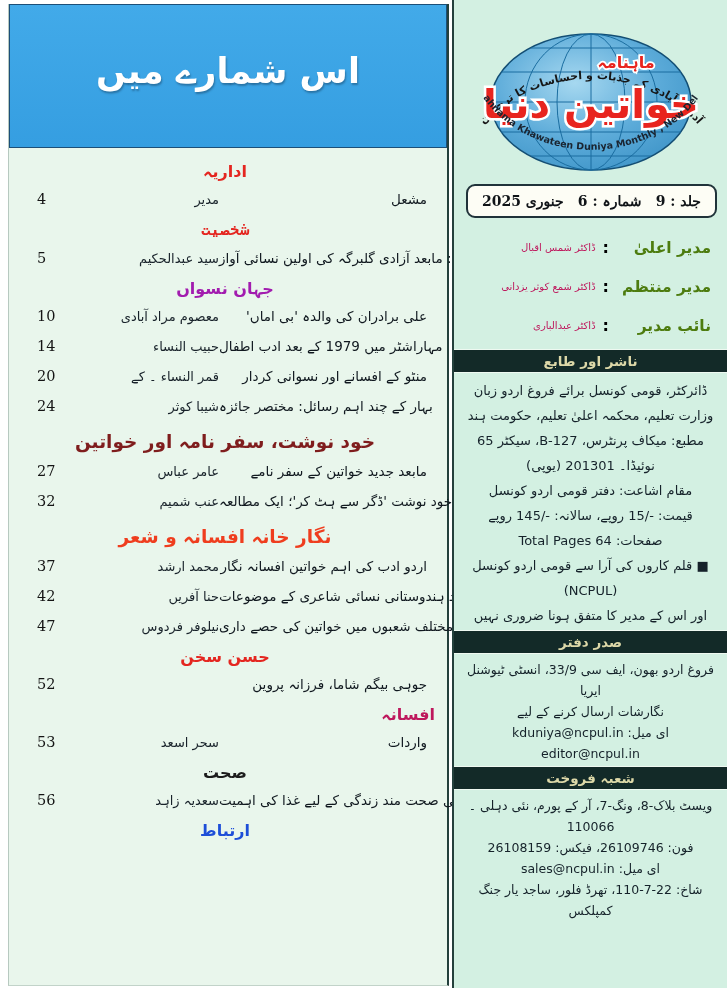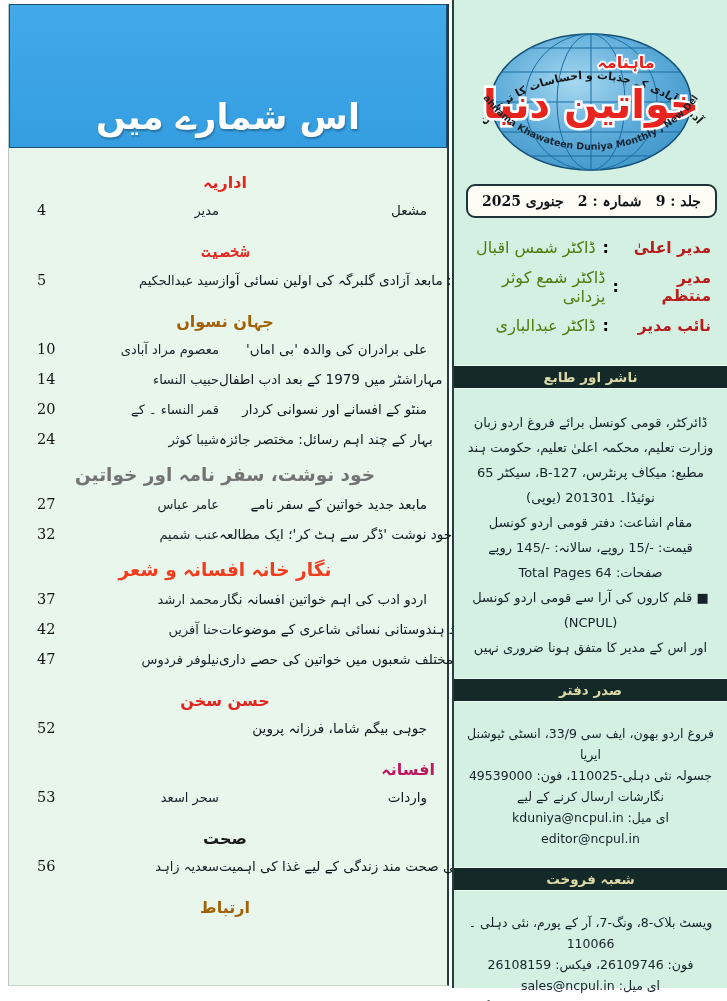--- a/index.html
+++ b/index.html
@@ -5,47 +5,47 @@
   html,body{margin:0;padding:0;}
   body{width:727px;height:1001px;background:#ffffff;font-family:"DejaVu Sans",sans-serif;}
   .page{position:relative;width:727px;height:1001px;overflow:hidden;background:#ffffff;}
 
   
   .left-col{position:absolute;left:8px;top:4px;width:441px;height:982px;
     background:#e9f6ec;border-right:2px solid #24403c;box-sizing:border-box;
     border-left:1px solid rgba(40,70,64,.25);border-bottom:1px solid rgba(40,70,64,.2);}
   .toc-banner{height:144px;background:linear-gradient(#42aae9,#359ee1);
     border:1px solid #1c4f78;box-sizing:border-box;
-    display:flex;align-items:flex-end;justify-content:center;padding-bottom:10px;}
+    display:flex;align-items:center;justify-content:center;padding-bottom:10px;}
   .toc-title{color:#ffffff;font-weight:bold;font-size:35px;direction:rtl;
     text-shadow:1px 2px 2px rgba(20,60,90,.45);}
   .toc-body{padding:8px 12px 0 6px;}
-  .sec-head{text-align:center;font-weight:bold;font-size:16px;margin:17px 0 3px;direction:rtl;}
+  .sec-head{text-align:center;font-weight:bold;font-size:16px;margin:6px 0 3px;direction:rtl;}
   .sec-head.wide{font-size:18.5px;margin:10px 0 4px;}
   .toc-row{display:grid;grid-template-columns:46px 158px 1fr;align-items:center;
     min-height:30px;padding-right:8px;}
   .pg{font-family:"DejaVu Serif",serif;font-size:14.5px;color:#141414;padding-left:22px;}
   .au{direction:rtl;text-align:right;font-size:13px;color:#18222a;white-space:nowrap;}
   .ti{direction:rtl;text-align:right;font-size:13.5px;color:#10181f;white-space:nowrap;overflow:visible;}
 
   
   .right-col{position:absolute;left:452px;top:0;width:275px;height:988px;
     background:#d3f0e2;border-left:2px solid #24403c;box-sizing:border-box;}
   .logo-wrap{padding-top:6px;text-align:center;}
   .issue-strip{direction:rtl;display:flex;justify-content:space-between;align-items:center;
     background:#fdfdf5;border:2px solid #20333a;border-radius:9px;height:30px;
     margin:2px 10px 8px 12px;padding:0 14px;font-weight:bold;font-size:14px;
     font-family:"DejaVu Serif",serif;color:#101418;}
   .editors{padding:2px 0 4px;}
   .editor-row{direction:rtl;display:flex;align-items:center;height:39px;padding:0 16px;}
-  .editor-role{font-weight:bold;font-size:15.5px;color:#b91c1c;width:95px;}
+  .editor-role{font-weight:bold;font-size:15.5px;color:#4d7c0f;width:95px;}
   .editor-colon{font-weight:bold;margin:0 7px;}
-  .editor-name{font-size:16px;color:#4d7c0f;}
+  .editor-name{font-size:10px;color:#be185d;}
   .band{background:#132a28;color:#ddd8a8;text-align:center;font-weight:bold;
-    font-size:13.5px;padding:3px 0;margin:16px 0;direction:rtl;
+    font-size:13.5px;padding:3px 0;margin:0 0;direction:rtl;
     border-top:1px solid #eef9f1;border-bottom:1px solid #eef9f1;}
   .info-block{direction:rtl;text-align:center;color:#15222a;padding:5px 8px 2px;}
   .info-block .ln{line-height:25px;font-size:13px;}
   .info-block.tight .ln{line-height:21px;font-size:12.5px;}
 </style>
 </head>
 <body>
 
 <div class="page">
 
@@ -73,21 +73,21 @@
 
               <div class="toc-row">
                 <span class="pg">5</span>
                 <span class="au">سید عبدالحکیم</span>
                 <span class="ti">صغریٰ عالم: مابعد آزادی گلبرگہ کی اولین نسائی آواز</span>
               </div>
             </div>
         </section>
 
         <section class="toc-section">
-          <div class="sec-head" style="color: #a16207;">جہان نسواں</div>
+          <div class="sec-head" style="color: #a21caf;">جہان نسواں</div>
           <div class="sec-rows">
 
               <div class="toc-row">
                 <span class="pg">10</span>
                 <span class="au">معصوم مراد آبادی</span>
                 <span class="ti">علی برادران کی والدہ 'بی اماں'</span>
               </div>
 
               <div class="toc-row">
                 <span class="pg">14</span>
@@ -103,21 +103,21 @@
 
               <div class="toc-row">
                 <span class="pg">24</span>
                 <span class="au">شیبا کوثر</span>
                 <span class="ti">بہار کے چند اہم رسائل: مختصر جائزہ</span>
               </div>
             </div>
         </section>
 
         <section class="toc-section">
-          <div class="sec-head wide" style="color: #737373;">خود نوشت، سفر نامہ اور خواتین</div>
+          <div class="sec-head wide" style="color: #7f1d1d;">خود نوشت، سفر نامہ اور خواتین</div>
           <div class="sec-rows">
 
               <div class="toc-row">
                 <span class="pg">27</span>
                 <span class="au">عامر عباس</span>
                 <span class="ti">مابعد جدید خواتین کے سفر نامے</span>
               </div>
 
               <div class="toc-row">
                 <span class="pg">32</span>
@@ -186,21 +186,21 @@
 
               <div class="toc-row">
                 <span class="pg">56</span>
                 <span class="au">سعدیہ زاہد</span>
                 <span class="ti">خواتین کی صحت مند زندگی کے لیے غذا کی اہمیت</span>
               </div>
             </div>
         </section>
 
         <section class="toc-section">
-          <div class="sec-head" style="color: #a16207;">ارتباط</div>
+          <div class="sec-head" style="color: #1d4ed8;">ارتباط</div>
         </section>
       </div>
   </div>
 
   <div class="right-col">
 
     <div class="logo-wrap">
       <svg width="273" height="172" viewBox="0 0 273 172">
         <defs>
           <radialGradient id="gg" cx="42%" cy="36%" r="75%">
@@ -226,21 +226,21 @@
         <text x="172" y="62" text-anchor="middle" font-size="16" font-weight="bold" fill="#e8241e" stroke="#ffffff" stroke-width="3.5" paint-order="stroke" direction="rtl" font-family="DejaVu Sans, sans-serif">ماہنامہ</text>
         <text x="137" y="112" text-anchor="middle" font-size="40" font-weight="bold" fill="#e8241e" stroke="#ffffff" stroke-width="5" paint-order="stroke" direction="rtl" font-family="DejaVu Sans, sans-serif">خواتین دنیا</text>
         <text font-size="9.5" font-weight="bold" fill="#1a2430" font-family="DejaVu Sans, sans-serif">
           <textPath href="#arcBot" startOffset="50%" text-anchor="middle">Mahnama Khawateen Duniya Monthly , New Delhi</textPath>
         </text>
       </svg>
     </div>
 
     <div class="issue-strip">
       <span>جلد : 9</span>
-      <span>شمارہ : 2</span>
+      <span>شمارہ : 6</span>
       <span>جنوری 2025</span>
     </div>
 
     <div class="editors">
 
         <div class="editor-row">
           <span class="editor-role">مدیر اعلیٰ</span>
           <span class="editor-colon">:</span>
           <span class="editor-name">ڈاکٹر شمس اقبال</span>
         </div>
@@ -269,21 +269,20 @@
         <div class="ln">قیمت: -/15 روپے، سالانہ: -/145 روپے</div>
         <div class="ln">صفحات: Total Pages 64</div>
         <div class="ln">■ قلم کاروں کی آرا سے قومی اردو کونسل (NCPUL)</div>
         <div class="ln">اور اس کے مدیر کا متفق ہونا ضروری نہیں</div>
       </div>
 
     <div class="band">صدر دفتر</div>
     <div class="info-block tight">
 
     <div class="ln">فروغ اردو بھون، ایف سی 33/9، انسٹی ٹیوشنل ایریا</div>
-        <div class="ln">جسولہ نئی دہلی-110025، فون: 49539000</div>
         <div class="ln">نگارشات ارسال کرنے کے لیے</div>
         <div class="ln">ای میل: kduniya@ncpul.in</div>
         <div class="ln">editor@ncpul.in</div>
       </div>
 
     <div class="band">شعبہ فروخت</div>
     <div class="info-block tight">
 
     <div class="ln">ویسٹ بلاک-8، ونگ-7، آر کے پورم، نئی دہلی ۔ 110066</div>
         <div class="ln">فون: 26109746، فیکس: 26108159</div>

